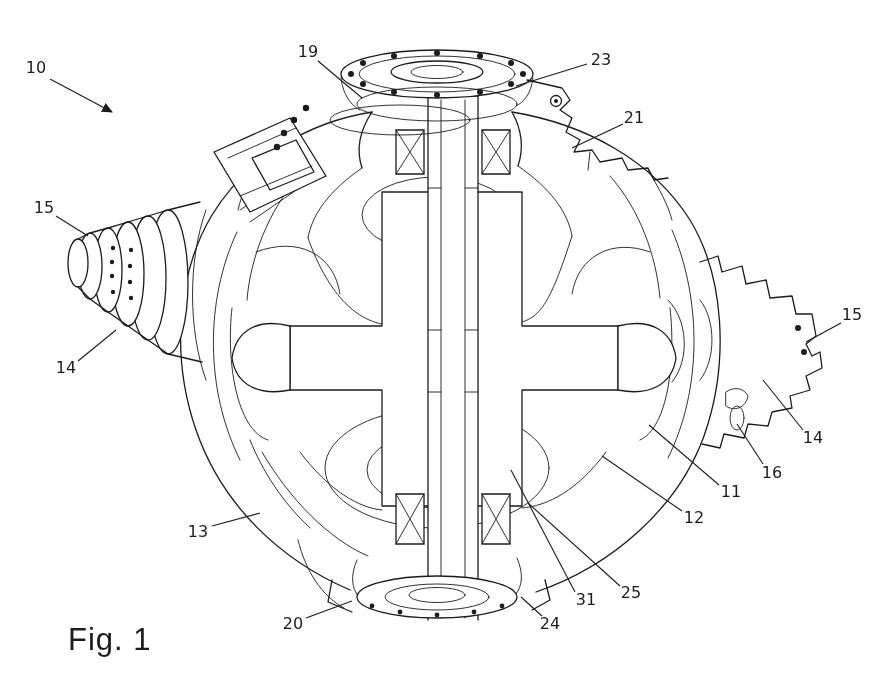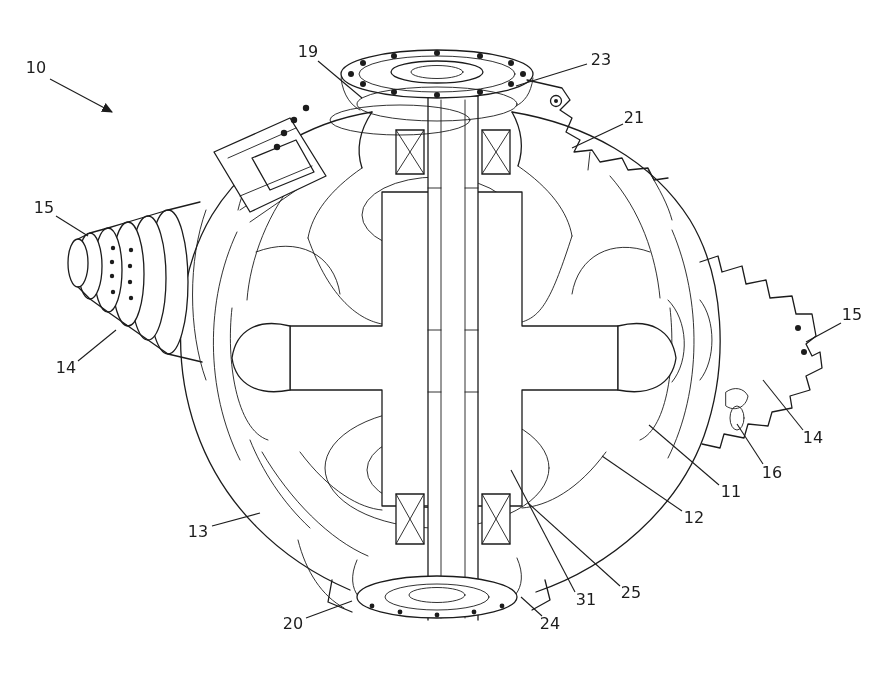--- a/index.html
+++ b/index.html
@@ -234,14 +234,15 @@
         <text x="631" y="593" class="ref-num">25</text>
         <line x1="575" y1="592" x2="511" y2="470" class="leader"></line>
         <text x="586" y="600" class="ref-num">31</text>
         <line x1="306" y1="618" x2="352" y2="601" class="leader"></line>
         <text x="293" y="624" class="ref-num">20</text>
         <line x1="542" y1="616" x2="521" y2="597" class="leader"></line>
         <text x="550" y="624" class="ref-num">24</text>
       </g>
   </svg>
 
+  <div class="fig-caption">Fig. 1</div>
 
 </div>
 
 </body></html>

